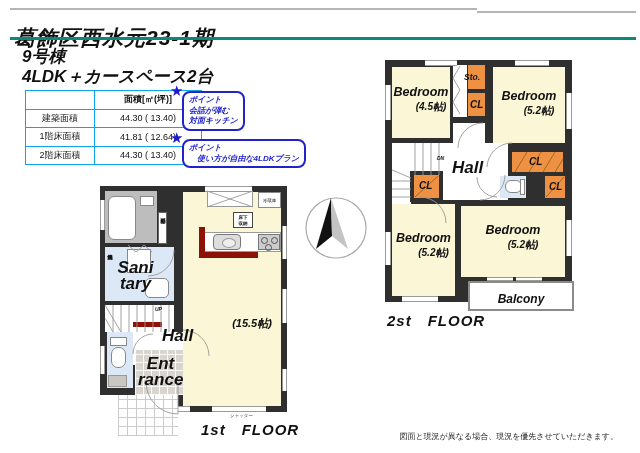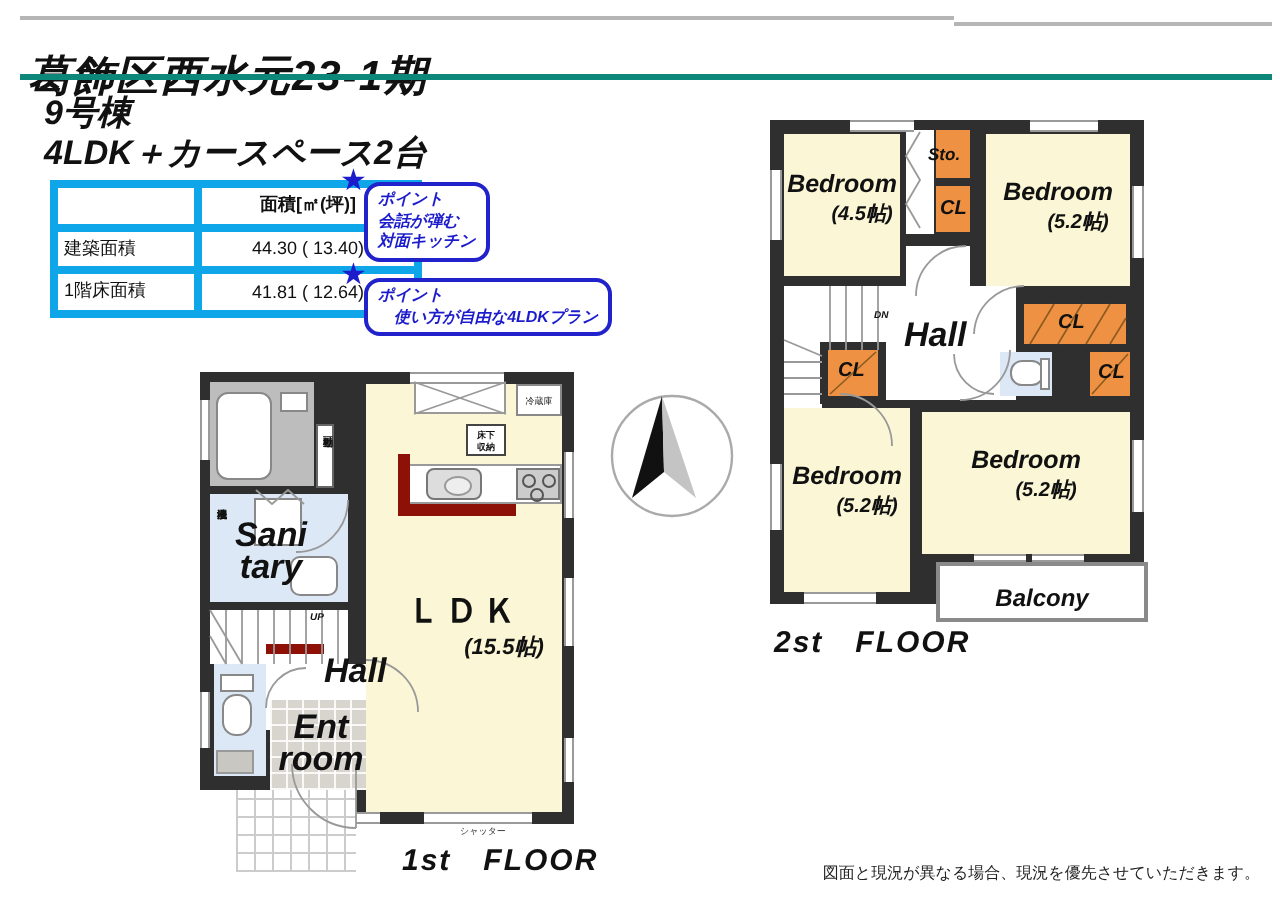--- a/index.html
+++ b/index.html
@@ -9,22 +9,22 @@
   .bi{font-weight:bold;font-style:italic;}
   .b{font-weight:bold;}
   .ctr{text-align:center;}
   
   .hline{background:#b5b5b5;height:2px;}
   .teal{background:#0e877b;height:3px;}
   .title{font-size:21px;font-weight:bold;letter-spacing:1px;white-space:nowrap;}
   .sub{font-size:17px;white-space:nowrap;}
   
   table.area{border-collapse:collapse;font-size:9px;}
-  table.area td{border:4px solid #0ea5e9;height:17.5px;padding:0 3px;background:#fff;}
-  table.area td.lab{width:62px;text-align:left;}
+  table.area td{border:1px solid #0ea5e9;height:17.5px;padding:0 3px;background:#fff;}
+  table.area td.lab{width:62px;text-align:center;}
   table.area td.val{width:100px;text-align:center;}
   
   .callout{border:2px solid #2222cc;border-radius:8px;background:#fff;color:#1c1ccd;
            font-size:8px;font-weight:bold;font-style:italic;line-height:10.5px;padding:2px 5px;white-space:nowrap;}
   .star{color:#1c1ccd;font-size:15px;line-height:14px;}
   
   .plan{background:#2f2f2f;}
   .room{position:absolute;}
   .yellow{background:#fbf7d6;}
   .gray{background:#bdbdbd;}
@@ -70,20 +70,24 @@
       <td class="val b">面積[㎡(坪)]</td>
     </tr>
     <tr>
       <td class="lab">建築面積</td>
       <td class="val">44.30 ( 13.40)</td>
     </tr>
     <tr>
       <td class="lab">1階床面積</td>
       <td class="val">41.81 ( 12.64)</td>
     </tr>
+    <tr>
+      <td class="lab">2階床面積</td>
+      <td class="val">44.30 ( 13.40)</td>
+    </tr>
   </tbody>
     </table>
 
   <div class="abs star" style="left:170px;top:84px;">★</div>
   <div class="abs callout" style="left:182px;top:91px;">
     <div>ポイント</div>
     <div>会話が弾む</div>
     <div>対面キッチン</div>
   </div>
   <div class="abs star" style="left:170px;top:131px;">★</div>
@@ -170,23 +174,22 @@
 
     <div class="abs z7 vtext b" style="left:6px;top:64px;">洗濯機</div>
     <div class="abs z7 roomlbl bi ctr" style="left:8px;top:74px;width:55px;">
       <div>Sani</div>
       <div>tary</div>
     </div>
     <div class="abs z7 tiny bi" style="left:55px;top:120px;">UP</div>
     <div class="abs z7 roomlbl bi" style="left:62px;top:142px;">Hall</div>
     <div class="abs z7 roomlbl bi ctr" style="left:38px;top:170px;width:45px;">
       <div>Ent</div>
-      <div>room</div>
-    </div>
-    <div class="abs z7 roomlbl b ctr" style="left:83px;top:112px;width:98px;letter-spacing:2px;">ＬＤＫ</div>
+      <div>rance</div>
+    </div>
     <div class="abs z7 szlbl bi ctr" style="left:83px;top:130px;width:98px;font-size:11px;">(15.5帖)</div>
   </div>
 
   <div class="abs gridp" style="left:118px;top:395px;width:60px;height:41px;"></div>
 
   <div class="abs tiny" style="left:230px;top:413px;font-size:4.5px;color:#333;">シャッター</div>
   <div class="abs caption bi" style="left:201px;top:421px;">1st　FLOOR</div>
 
   <svg class="abs" style="left:303px;top:192px;" width="68" height="72" viewBox="0 0 68 72">
     <circle cx="33" cy="36" r="30" fill="#fff" stroke="#aaa" stroke-width="1.2"></circle>
@@ -275,15 +278,15 @@
     <div class="abs z7 tiny bi" style="left:52px;top:95px;">DN</div>
     <div class="abs z7 roomlbl bi" style="left:67px;top:100px;">Hall</div>
   </div>
 
   <div class="abs" style="left:468px;top:281px;width:106px;height:30px;background:#fff;border:2px solid #8a8a8a;box-sizing:border-box;">
     <div class="roomlbl bi ctr" style="margin-top:8px;font-size:12px;">Balcony</div>
   </div>
 
   <div class="abs caption bi" style="left:387px;top:312px;">2st　FLOOR</div>
 
-  <div class="abs disclaimer" style="right:10px;top:431px;">図面と現況が異なる場合、現況を優先させていただきます。</div>
+  <div class="abs disclaimer" style="right:22px;top:431px;">図面と現況が異なる場合、現況を優先させていただきます。</div>
 
 </div>
 
 </body></html>

